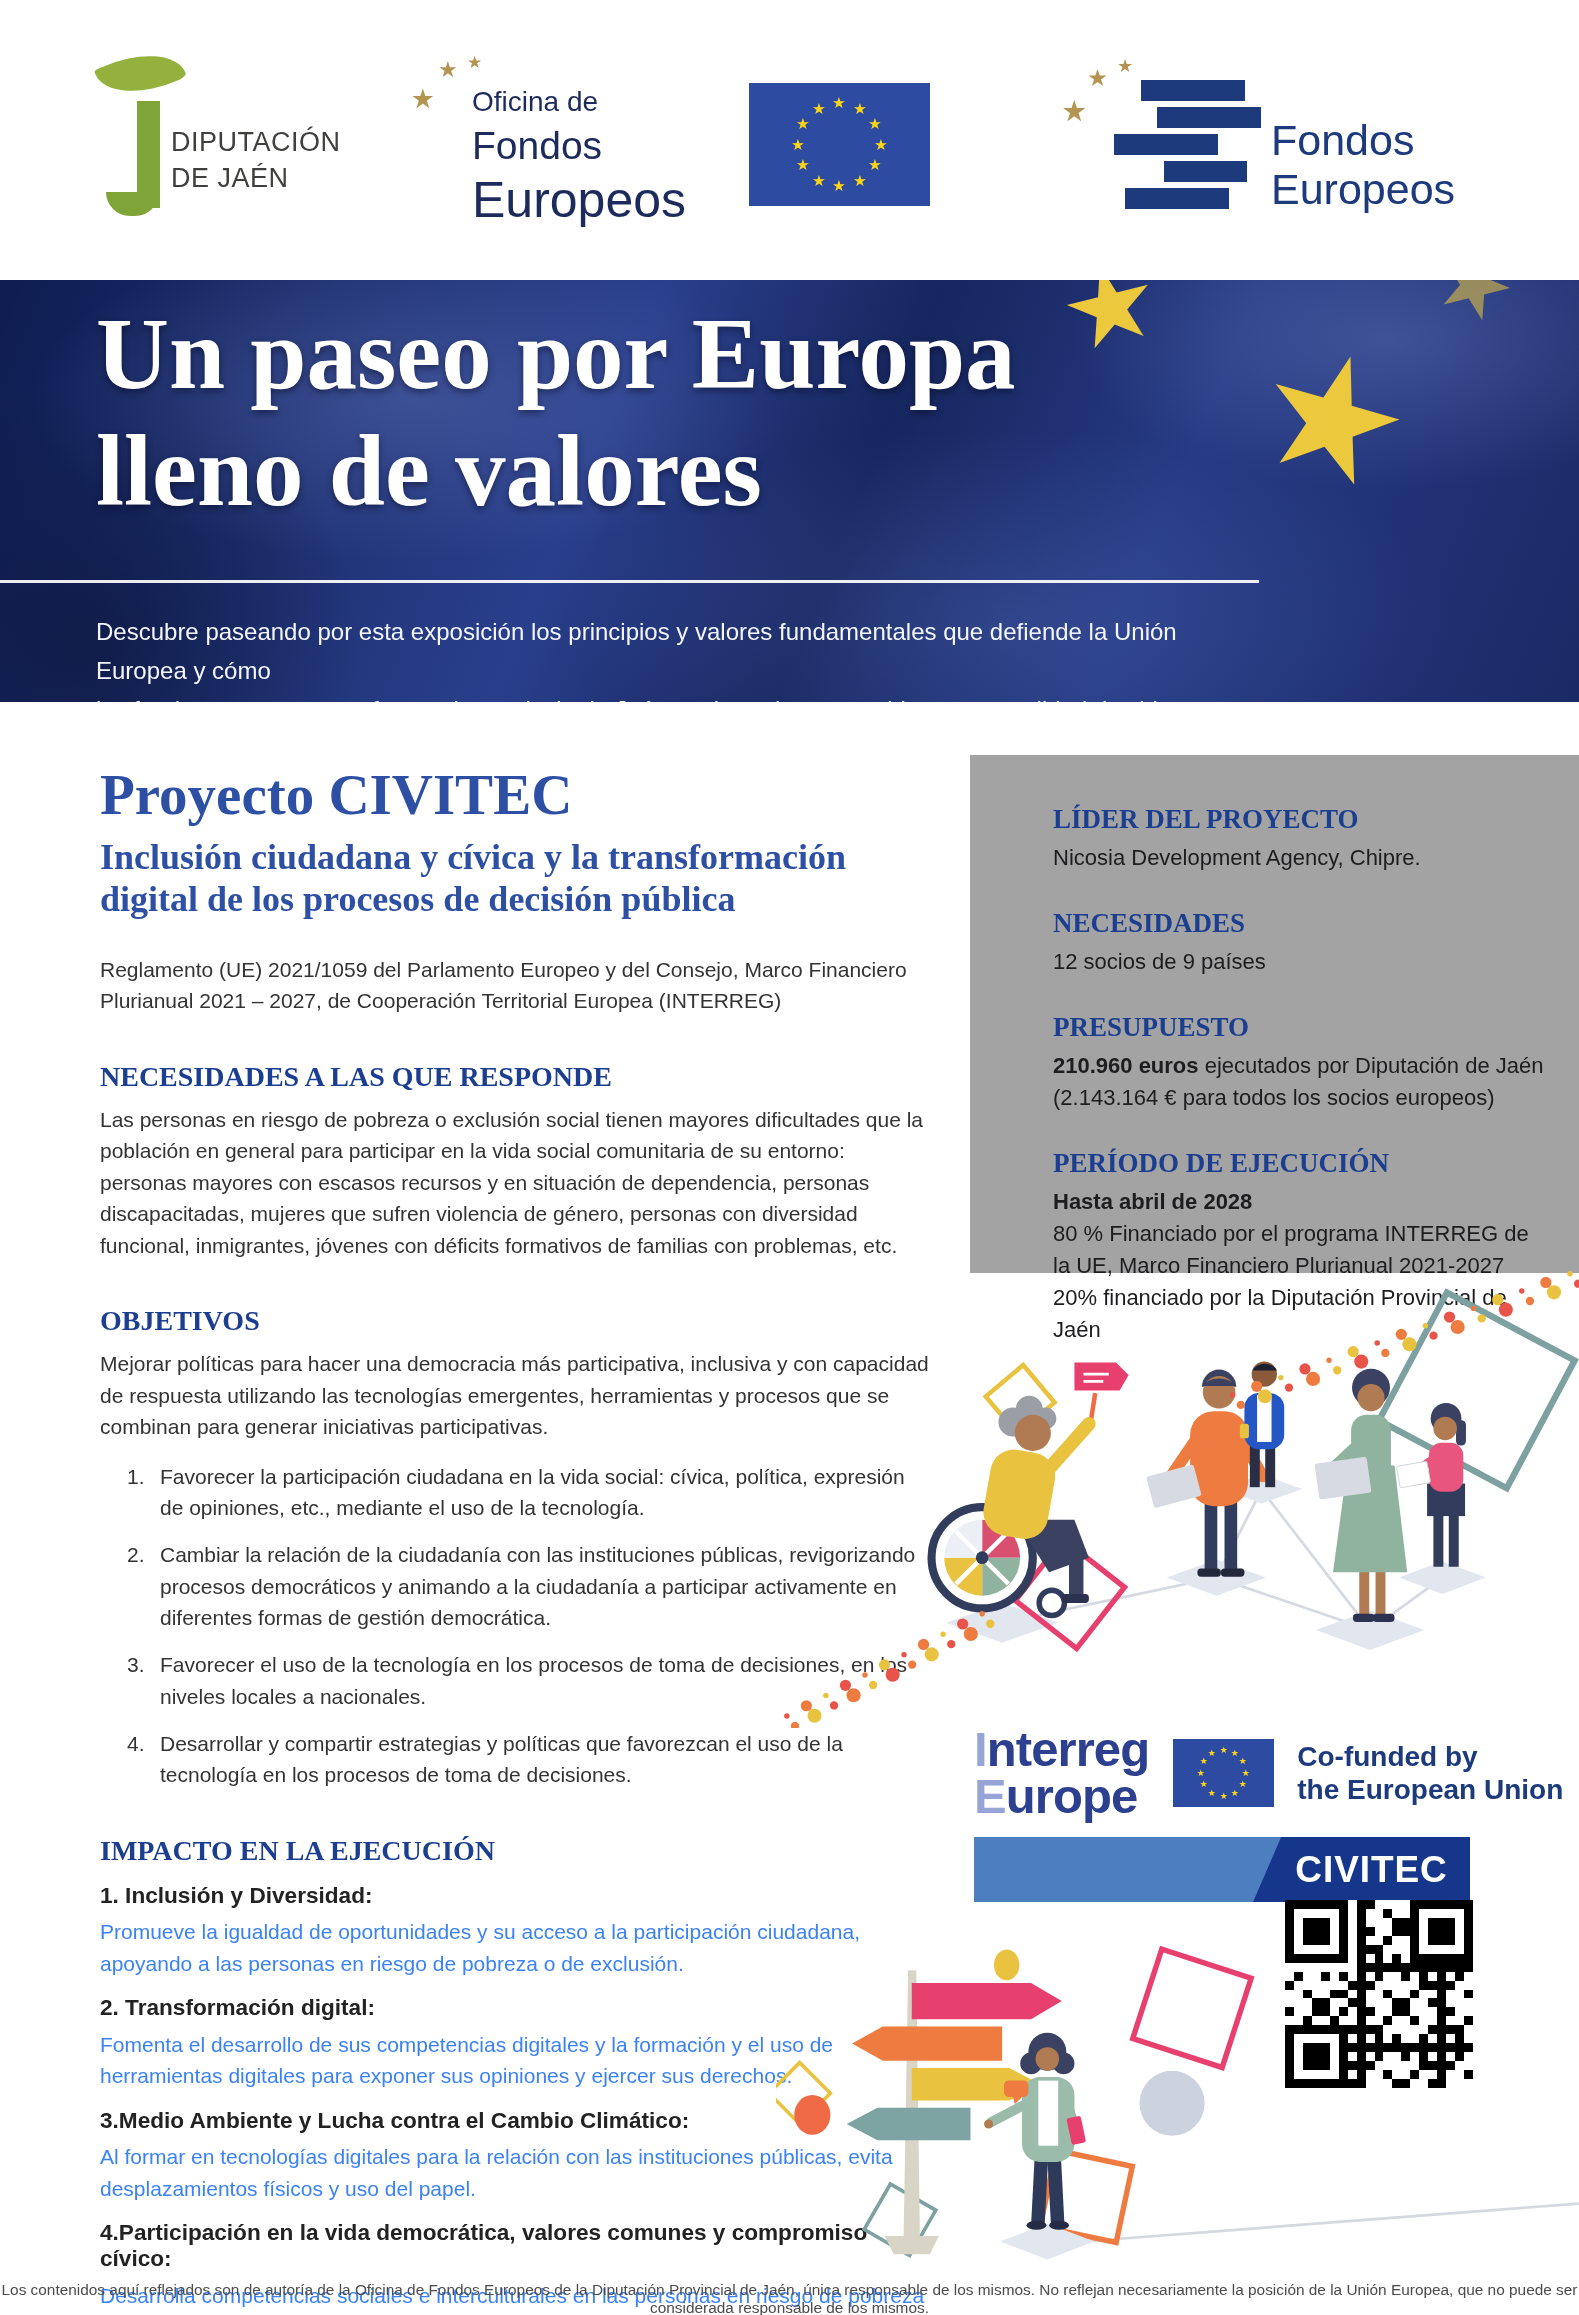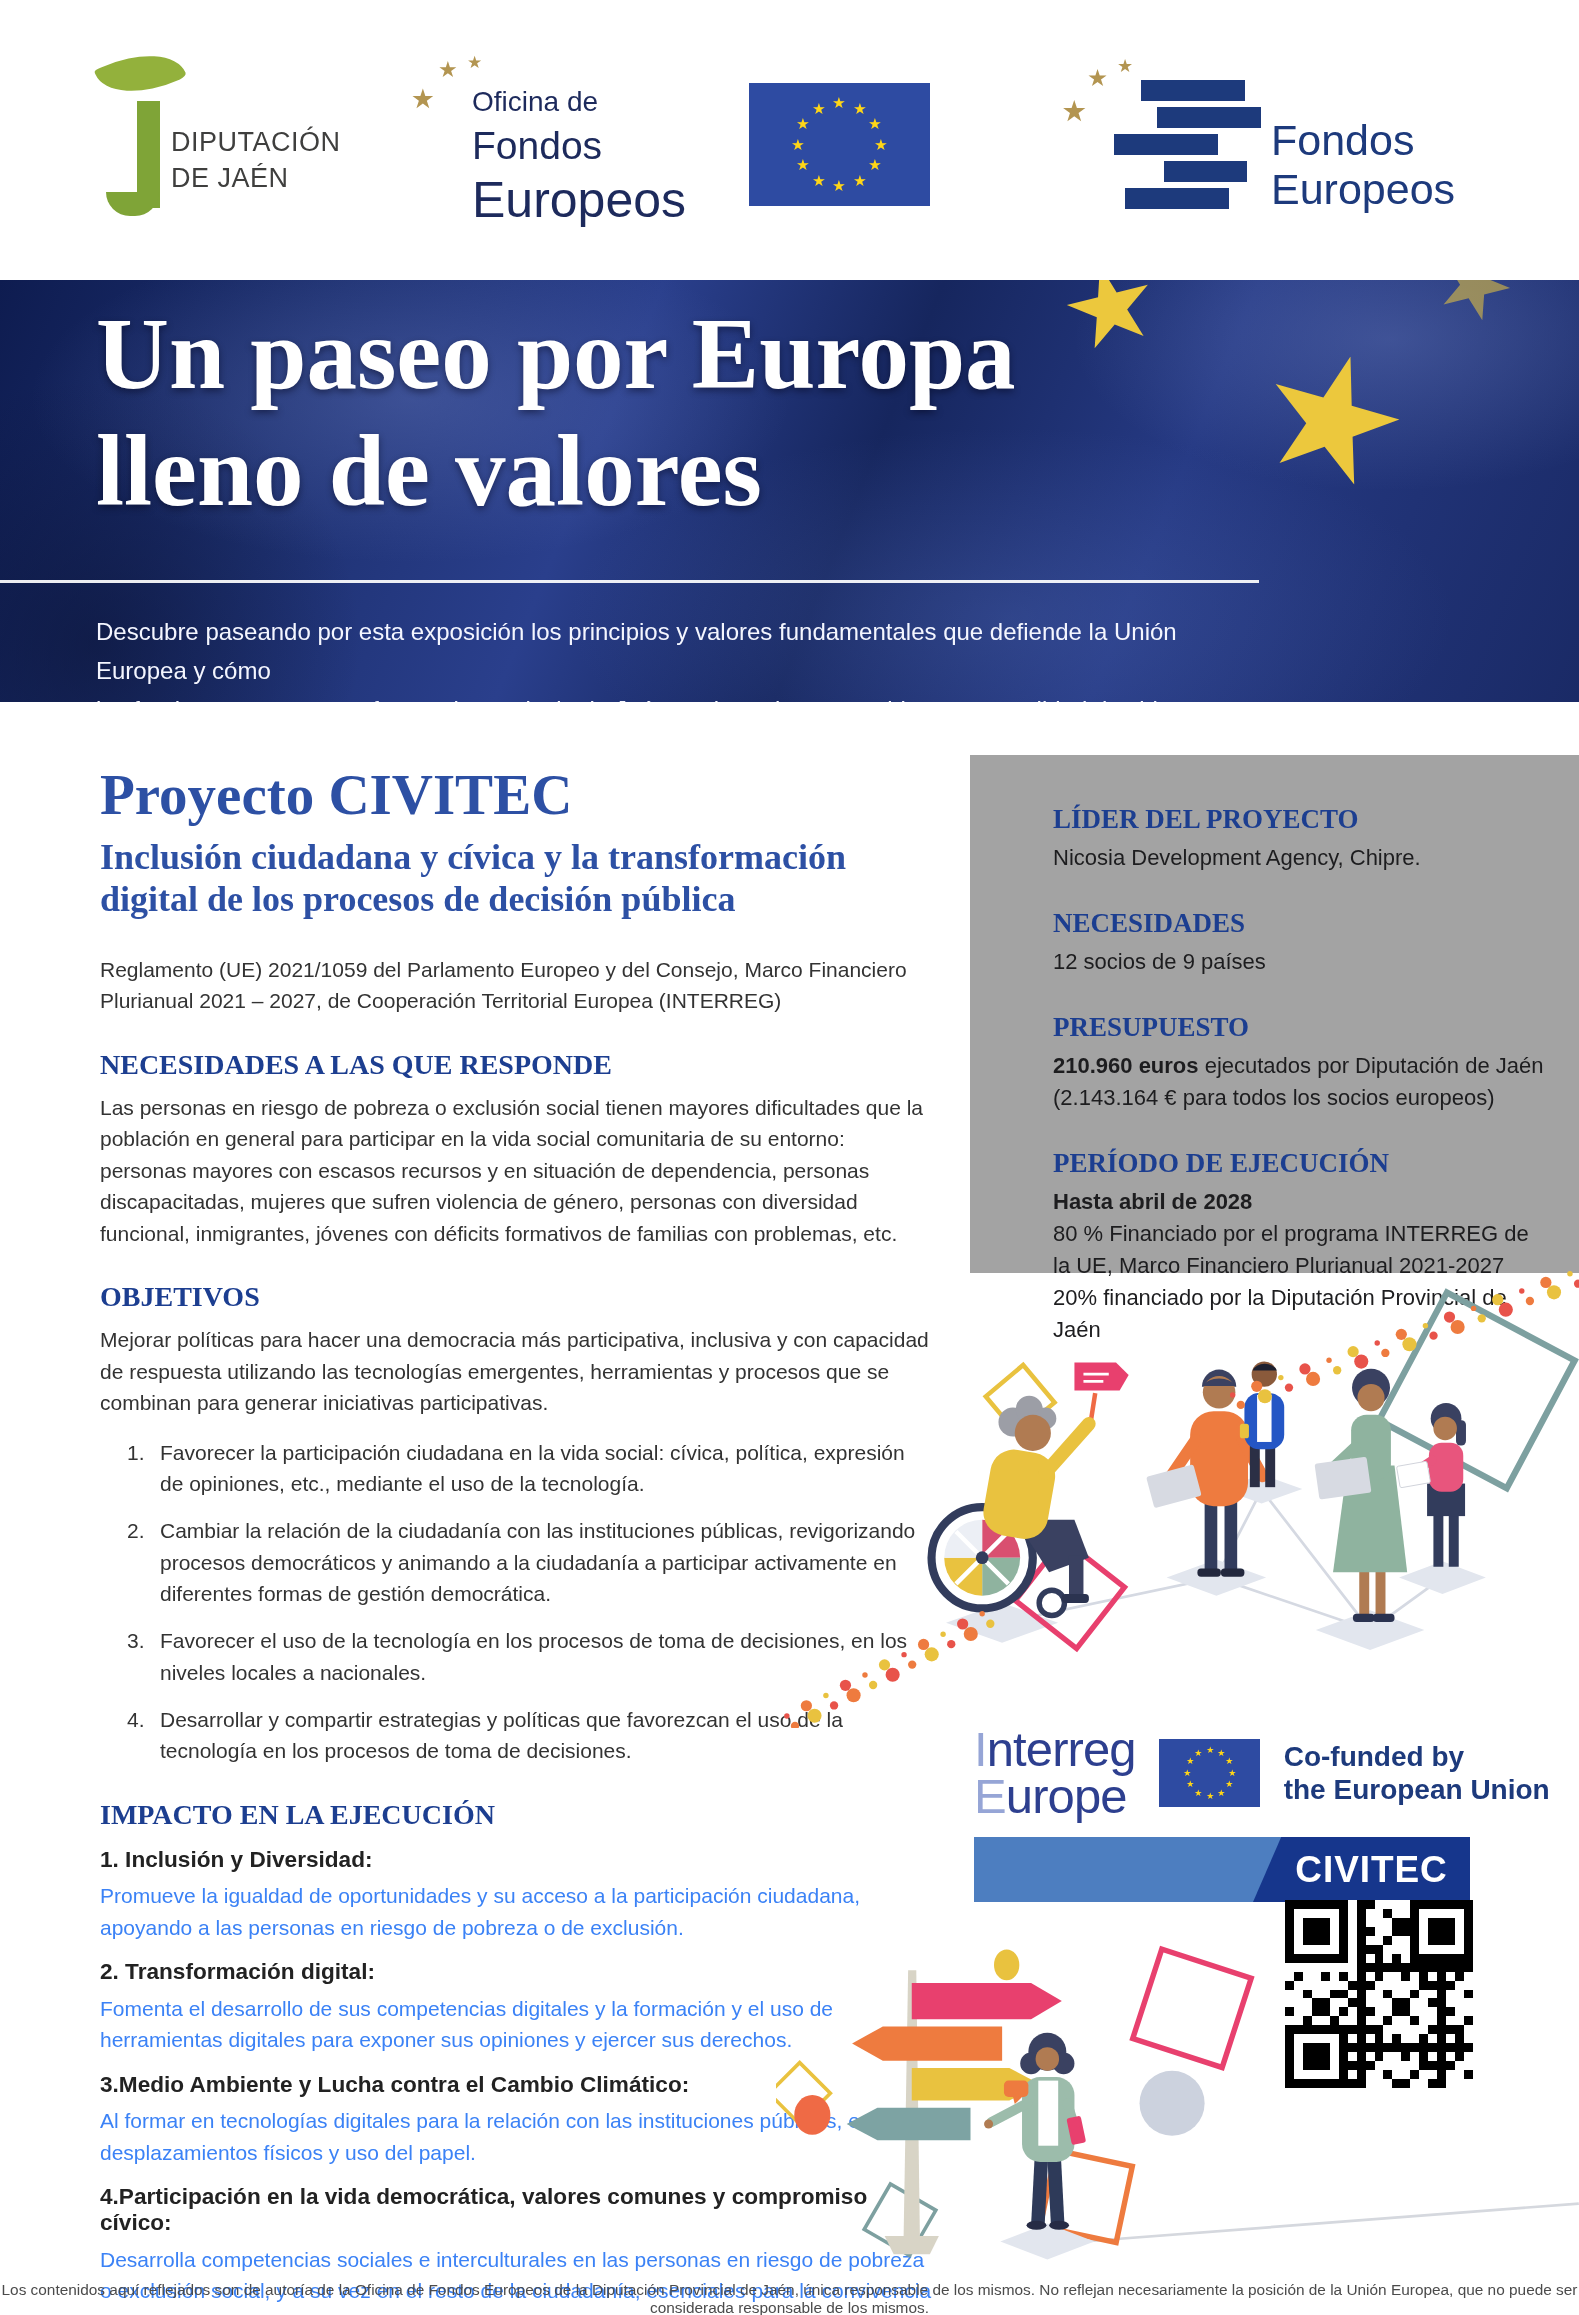--- a/index.html
+++ b/index.html
@@ -44,21 +44,21 @@
   .hero-sub{position:absolute;left:96px;top:333px;width:1176px;font-size:24px;line-height:1.62;color:#f4f6ff}
   .hero-star{position:absolute;background:#ecc83d;
         clip-path:polygon(50% 0%,61% 35%,98% 35%,68% 57%,79% 91%,50% 70%,21% 91%,32% 57%,2% 35%,39% 35%)}
 
   
   .left-col{position:absolute;left:100px;top:762px;width:832px}
   .proj-title{font-family:"Liberation Serif",serif;font-weight:bold;font-size:57px;color:#2d50a4}
   .proj-sub{font-family:"Liberation Serif",serif;font-weight:bold;font-size:36px;line-height:1.18;
             color:#2d50a4;margin-top:9px}
   .regulation{margin-top:33px;font-size:21px;line-height:1.5;color:#333}
-  .sec-head{margin-top:32px;font-family:"Liberation Serif",serif;font-weight:bold;font-size:28px;color:#1c3e90}
+  .sec-head{margin-top:44px;font-family:"Liberation Serif",serif;font-weight:bold;font-size:28px;color:#1c3e90}
   .body-p{margin-top:11px;font-size:21px;line-height:1.5;color:#333}
   .obj-list{margin-top:18px;list-style:none}
   .obj-list li{position:relative;padding-left:60px;margin-bottom:15.4px;font-size:21px;line-height:1.5;color:#333}
   .obj-num{position:absolute;left:27px}
   .impact-title{margin-top:16.3px;font-size:22.6px;font-weight:bold;color:#222}
   .impact-body{margin-top:7.2px;font-size:21px;line-height:1.5;color:#3b82f6}
 
   
   .sidebar{position:absolute;left:970px;top:755px;width:610px;height:518px;background:#a3a3a3;
            padding:49px 36px 0 83px}
@@ -66,21 +66,21 @@
   .side-p{font-size:22px;line-height:1.45;color:#1d1d1f;margin-bottom:34px}
   .side-p.tight{margin-bottom:0}
   .b{font-weight:bold}
 
   
   .illu1{position:absolute;left:776px;top:1259px;width:803px;height:469px}
   .illu2{position:absolute;left:776px;top:1936px;width:803px;height:348px}
 
   
   .logo-row{position:absolute;left:974px;top:1726px;display:flex;align-items:center}
-  .interreg{font-weight:normal;font-size:49px;line-height:.95;color:#2d3f8f;letter-spacing:-0.9px}
+  .interreg{font-weight:bold;font-size:49px;line-height:.95;color:#2d3f8f;letter-spacing:-0.9px}
   .interreg .lt{color:#96a5d6}
   .flag-small{position:relative;width:101px;height:68px;margin-left:23.5px}
   .cofunded{margin-left:23.5px;font-weight:bold;font-size:28px;line-height:1.18;color:#1d3a7c}
   .civitec-bar{position:absolute;left:974px;top:1837px;width:496px;height:65px;background:#4d7ec0}
   .civitec-dark{position:absolute;right:0;top:0;width:217px;height:65px;background:#16368c;
         clip-path:polygon(13% 0,100% 0,100% 100%,0 100%);display:flex;align-items:center;justify-content:center}
   .civitec-dark span{color:#fff;font-weight:bold;font-size:37px;letter-spacing:0.9px;padding-left:20px}
   .qr{position:absolute;left:1285px;top:1900px;width:188px;height:188px;background:#fff;
       display:grid;grid-template-columns:repeat(21,1fr);grid-template-rows:repeat(21,1fr)}
   .qr div{width:100%;height:100%}

